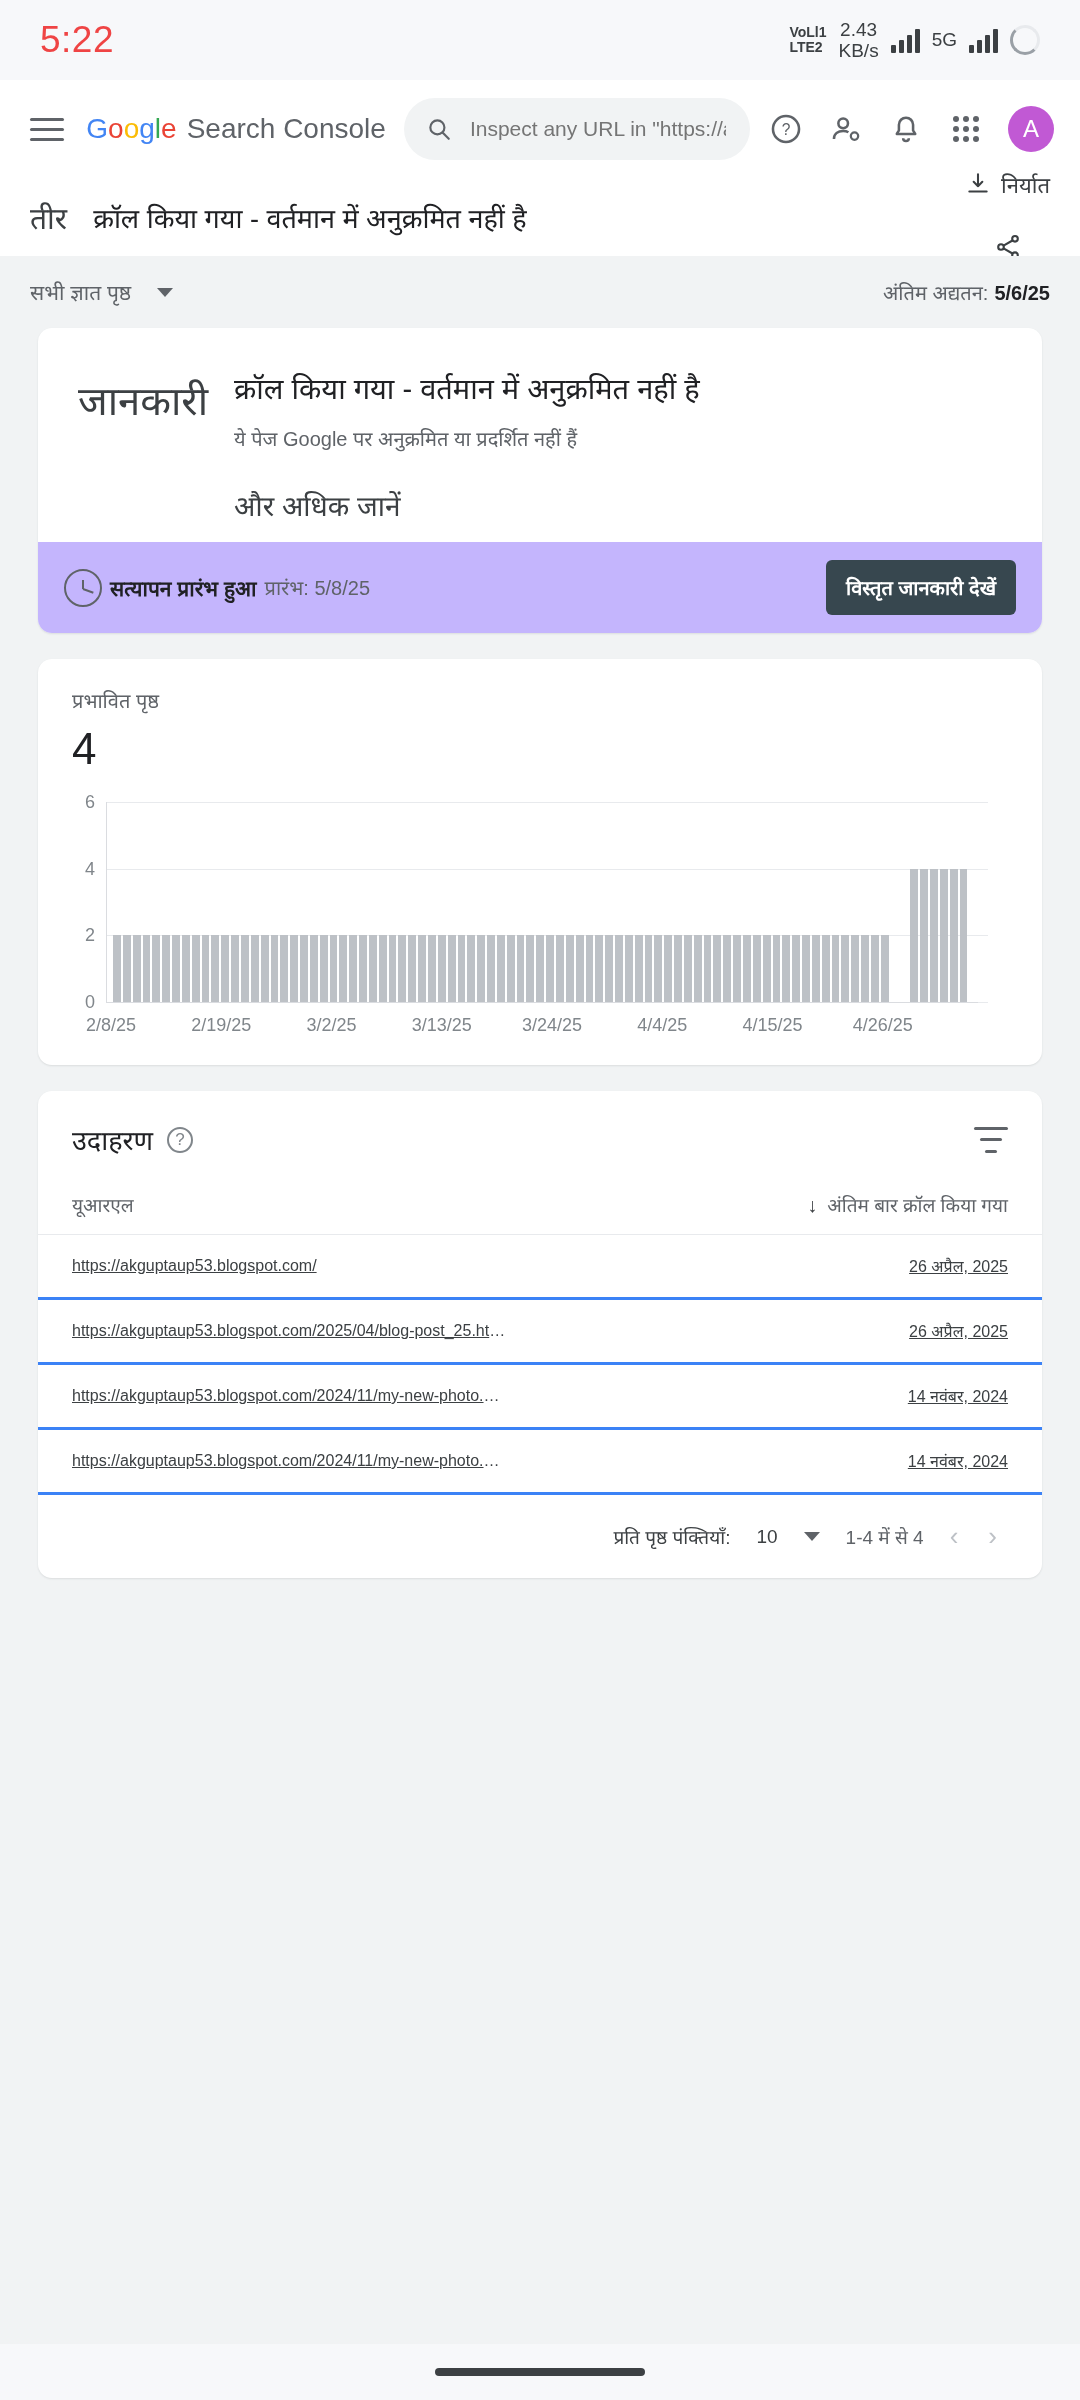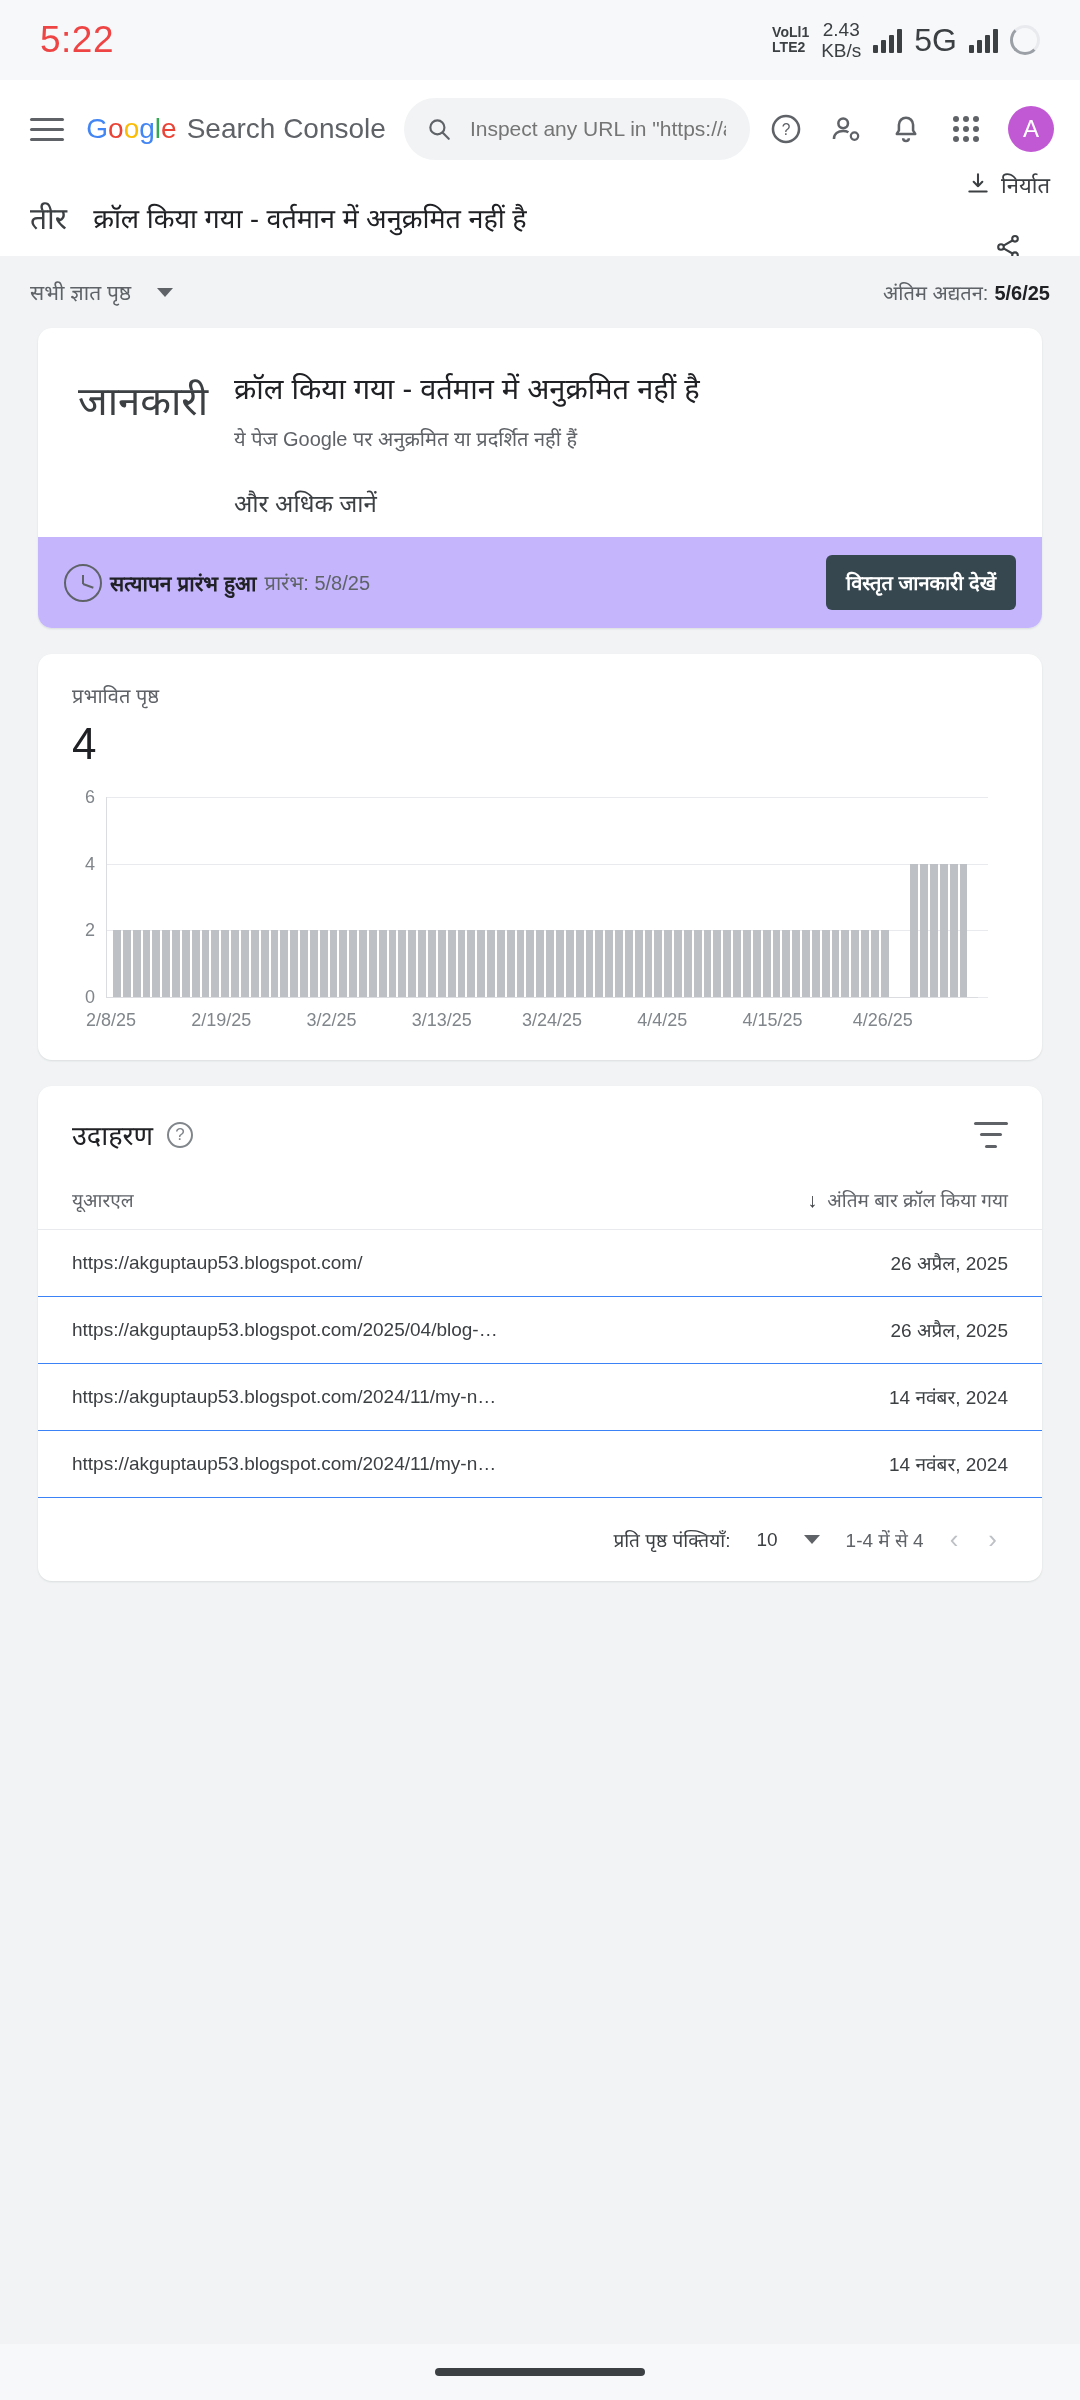--- a/index.html
+++ b/index.html
@@ -70,21 +70,21 @@
     display: block;
     width: 5px;
     background: #3c4043;
     border-radius: 1px;
   }
   .bars i:nth-child(1) { height: 8px; }
   .bars i:nth-child(2) { height: 13px; }
   .bars i:nth-child(3) { height: 18px; }
   .bars i:nth-child(4) { height: 24px; }
   .fiveg {
-    font-size: 32px;
+    font-size: 19px;
     font-weight: 500;
     color: #3c4043;
   }
   .batt {
     width: 30px;
     height: 30px;
     border-radius: 50%;
     border: 3px solid #9aa0a6;
     border-top-color: #e8eaed;
     border-right-color: #e8eaed;
@@ -304,21 +304,21 @@
     font-size: 29px;
     color: #202124;
     margin-bottom: 18px;
   }
   .info-p {
     font-size: 20px;
     color: #5f6368;
     margin-bottom: 34px;
   }
   .info-link {
-    font-size: 24px;
+    font-size: 28px;
     color: #3c4043;
   }
   .info-foot {
     background: #c4b5fd;
     display: flex;
     align-items: center;
     padding: 18px 26px;
     gap: 8px;
     min-height: 66px;
     box-sizing: border-box;
@@ -483,27 +483,28 @@
   table.ex th.right-col {
     text-align: right;
     white-space: nowrap;
   }
   .sort-arrow {
     font-size: 20px;
     color: #3c4043;
     margin-right: 10px;
   }
   table.ex td {
-    font-size: 19px;
+    font-size: 16px;
     color: #3c4043;
     padding: 20px 34px;
-    border-bottom: 1px solid #3b82f6;
+    border-bottom: 3px solid #3b82f6;
     overflow: hidden;
     text-overflow: ellipsis;
     white-space: nowrap;
+    text-decoration: underline;
   }
   table.ex td.right-col {
     text-align: right;
     color: #3c4043;
   }
   .ex-foot {
     display: flex;
     align-items: center;
     justify-content: flex-end;
     gap: 26px;

